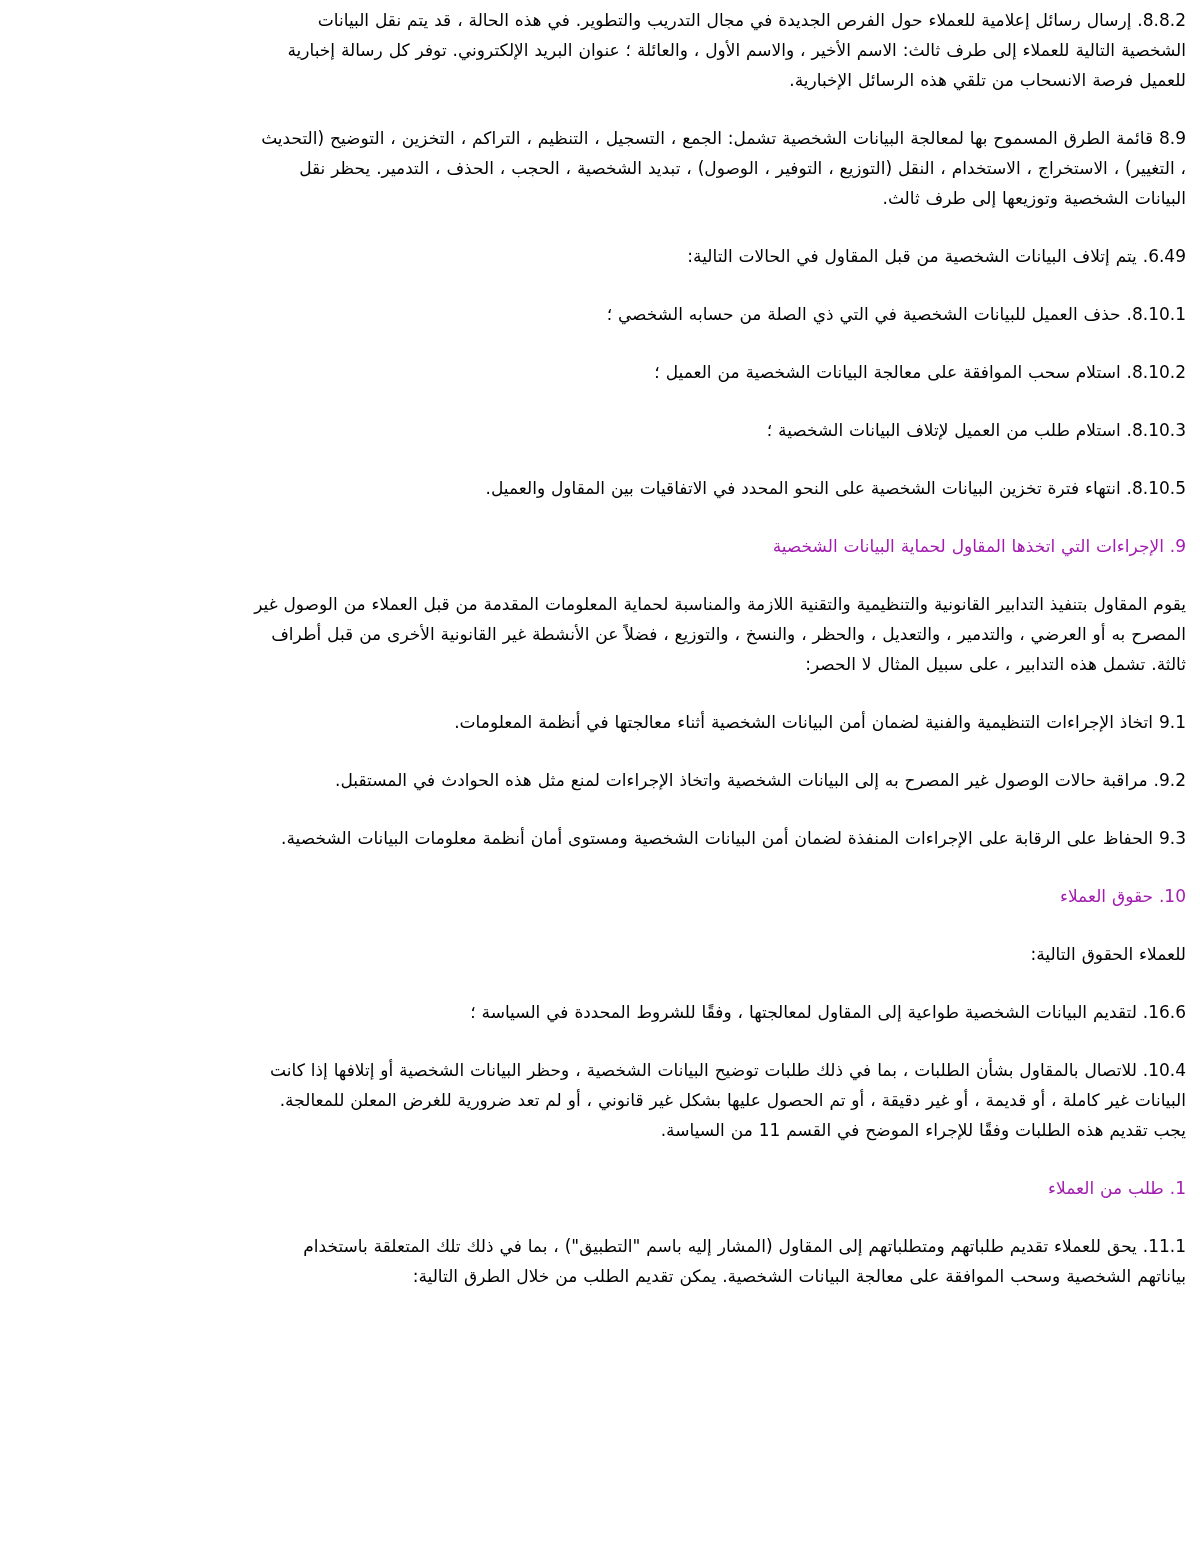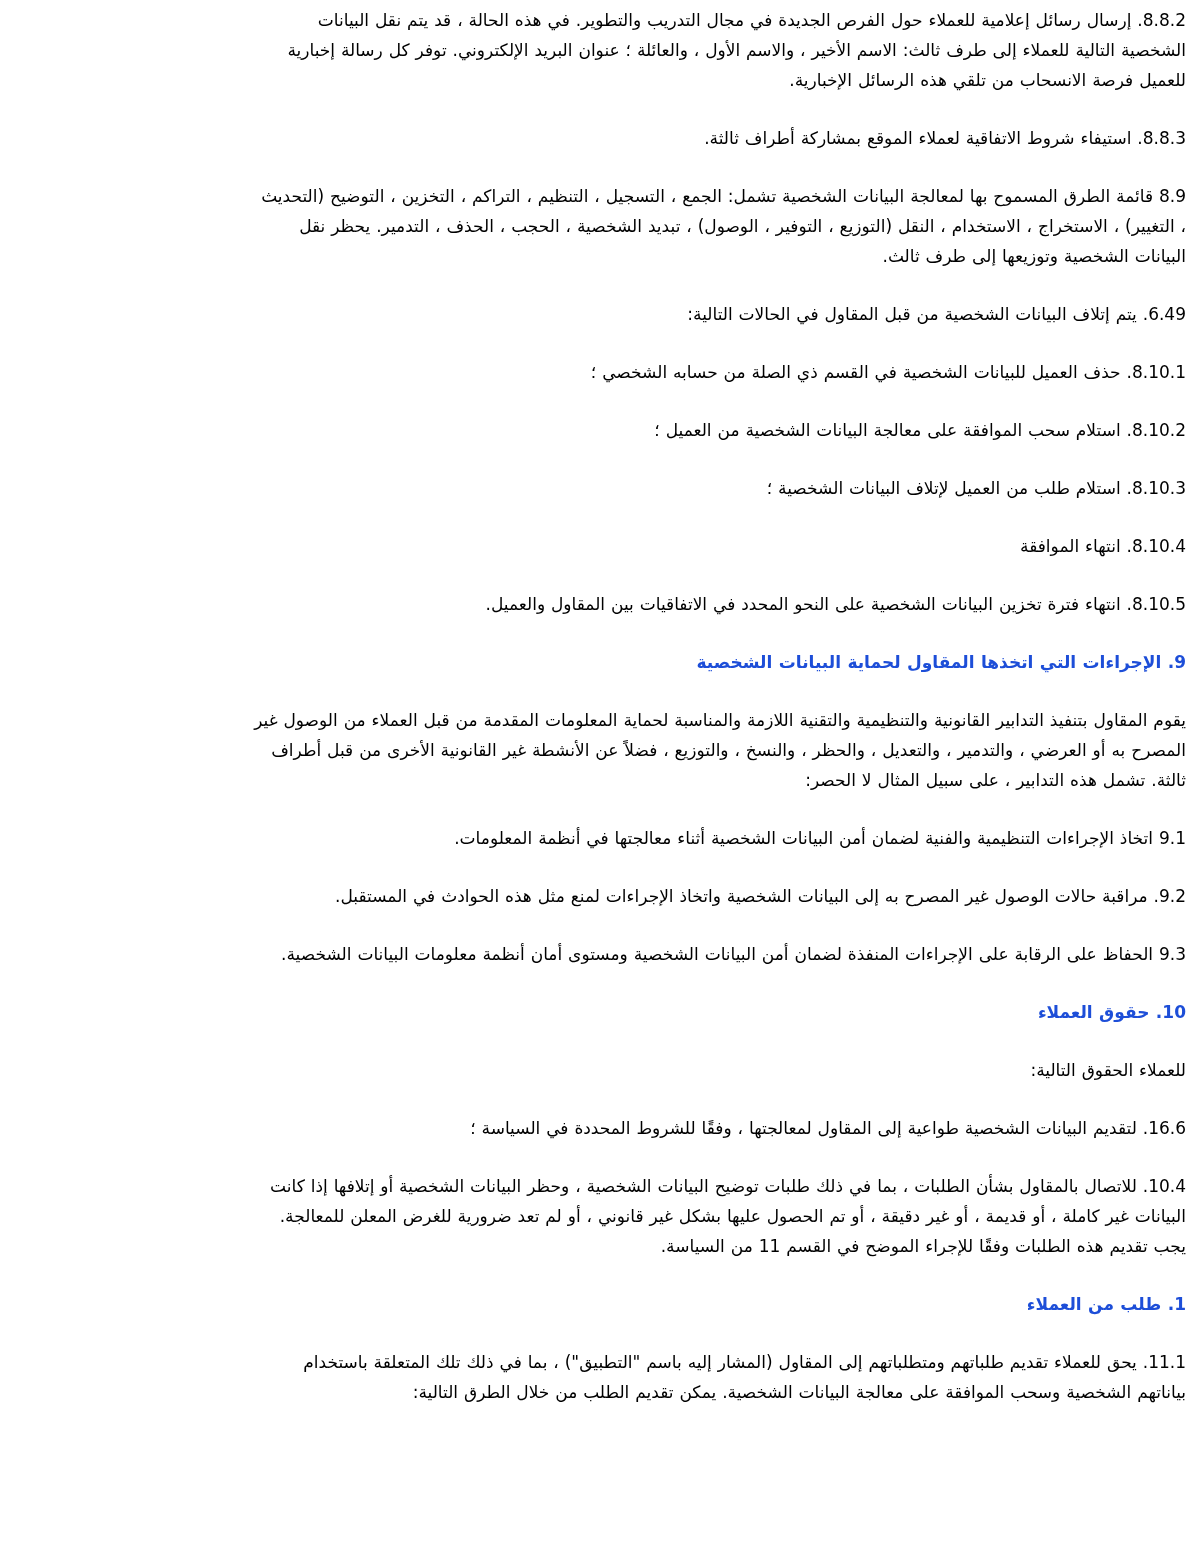--- a/index.html
+++ b/index.html
@@ -19,36 +19,34 @@
     line-height: 30px;
     color: #000000;
     background: #ffffff;
     overflow: hidden;
   }
   .page p {
     margin: 0 0 28px 0;
     word-spacing: 0.5px;
   }
   .page p.heading {
-    color: #1d4ed8;
-    font-weight: bold;
+    color: #a21caf;
+    font-weight: normal;
   }
 </style>
 </head>
 <body>
 
 <div class="page">
   <p class="body">8.8.2. إرسال رسائل إعلامية للعملاء حول الفرص الجديدة في مجال التدريب والتطوير. في هذه الحالة ، قد يتم نقل البيانات الشخصية التالية للعملاء إلى طرف ثالث: الاسم الأخير ، والاسم الأول ، والعائلة ؛ عنوان البريد الإلكتروني. توفر كل رسالة إخبارية للعميل فرصة الانسحاب من تلقي هذه الرسائل الإخبارية.</p>
-  <p class="body">8.8.3. استيفاء شروط الاتفاقية لعملاء الموقع بمشاركة أطراف ثالثة.</p>
   <p class="body">8.9 قائمة الطرق المسموح بها لمعالجة البيانات الشخصية تشمل: الجمع ، التسجيل ، التنظيم ، التراكم ، التخزين ، التوضيح (التحديث ، التغيير) ، الاستخراج ، الاستخدام ، النقل (التوزيع ، التوفير ، الوصول) ، تبديد الشخصية ، الحجب ، الحذف ، التدمير. يحظر نقل البيانات الشخصية وتوزيعها إلى طرف ثالث.</p>
   <p class="body">6.49. يتم إتلاف البيانات الشخصية من قبل المقاول في الحالات التالية:</p>
-  <p class="body">8.10.1. حذف العميل للبيانات الشخصية في القسم ذي الصلة من حسابه الشخصي ؛</p>
+  <p class="body">8.10.1. حذف العميل للبيانات الشخصية في التي ذي الصلة من حسابه الشخصي ؛</p>
   <p class="body">8.10.2. استلام سحب الموافقة على معالجة البيانات الشخصية من العميل ؛</p>
   <p class="body">8.10.3. استلام طلب من العميل لإتلاف البيانات الشخصية ؛</p>
-  <p class="body">8.10.4. انتهاء الموافقة</p>
   <p class="body">8.10.5. انتهاء فترة تخزين البيانات الشخصية على النحو المحدد في الاتفاقيات بين المقاول والعميل.</p>
   <p class="heading">9. الإجراءات التي اتخذها المقاول لحماية البيانات الشخصية</p>
   <p class="body">يقوم المقاول بتنفيذ التدابير القانونية والتنظيمية والتقنية اللازمة والمناسبة لحماية المعلومات المقدمة من قبل العملاء من الوصول غير المصرح به أو العرضي ، والتدمير ، والتعديل ، والحظر ، والنسخ ، والتوزيع ، فضلاً عن الأنشطة غير القانونية الأخرى من قبل أطراف ثالثة. تشمل هذه التدابير ، على سبيل المثال لا الحصر:</p>
   <p class="body">9.1 اتخاذ الإجراءات التنظيمية والفنية لضمان أمن البيانات الشخصية أثناء معالجتها في أنظمة المعلومات.</p>
   <p class="body">9.2. مراقبة حالات الوصول غير المصرح به إلى البيانات الشخصية واتخاذ الإجراءات لمنع مثل هذه الحوادث في المستقبل.</p>
   <p class="body">9.3 الحفاظ على الرقابة على الإجراءات المنفذة لضمان أمن البيانات الشخصية ومستوى أمان أنظمة معلومات البيانات الشخصية.</p>
   <p class="heading">10. حقوق العملاء</p>
   <p class="body">للعملاء الحقوق التالية:</p>
   <p class="body">16.6. لتقديم البيانات الشخصية طواعية إلى المقاول لمعالجتها ، وفقًا للشروط المحددة في السياسة ؛</p>
   <p class="body">10.4. للاتصال بالمقاول بشأن الطلبات ، بما في ذلك طلبات توضيح البيانات الشخصية ، وحظر البيانات الشخصية أو إتلافها إذا كانت البيانات غير كاملة ، أو قديمة ، أو غير دقيقة ، أو تم الحصول عليها بشكل غير قانوني ، أو لم تعد ضرورية للغرض المعلن للمعالجة. يجب تقديم هذه الطلبات وفقًا للإجراء الموضح في القسم 11 من السياسة.</p>

